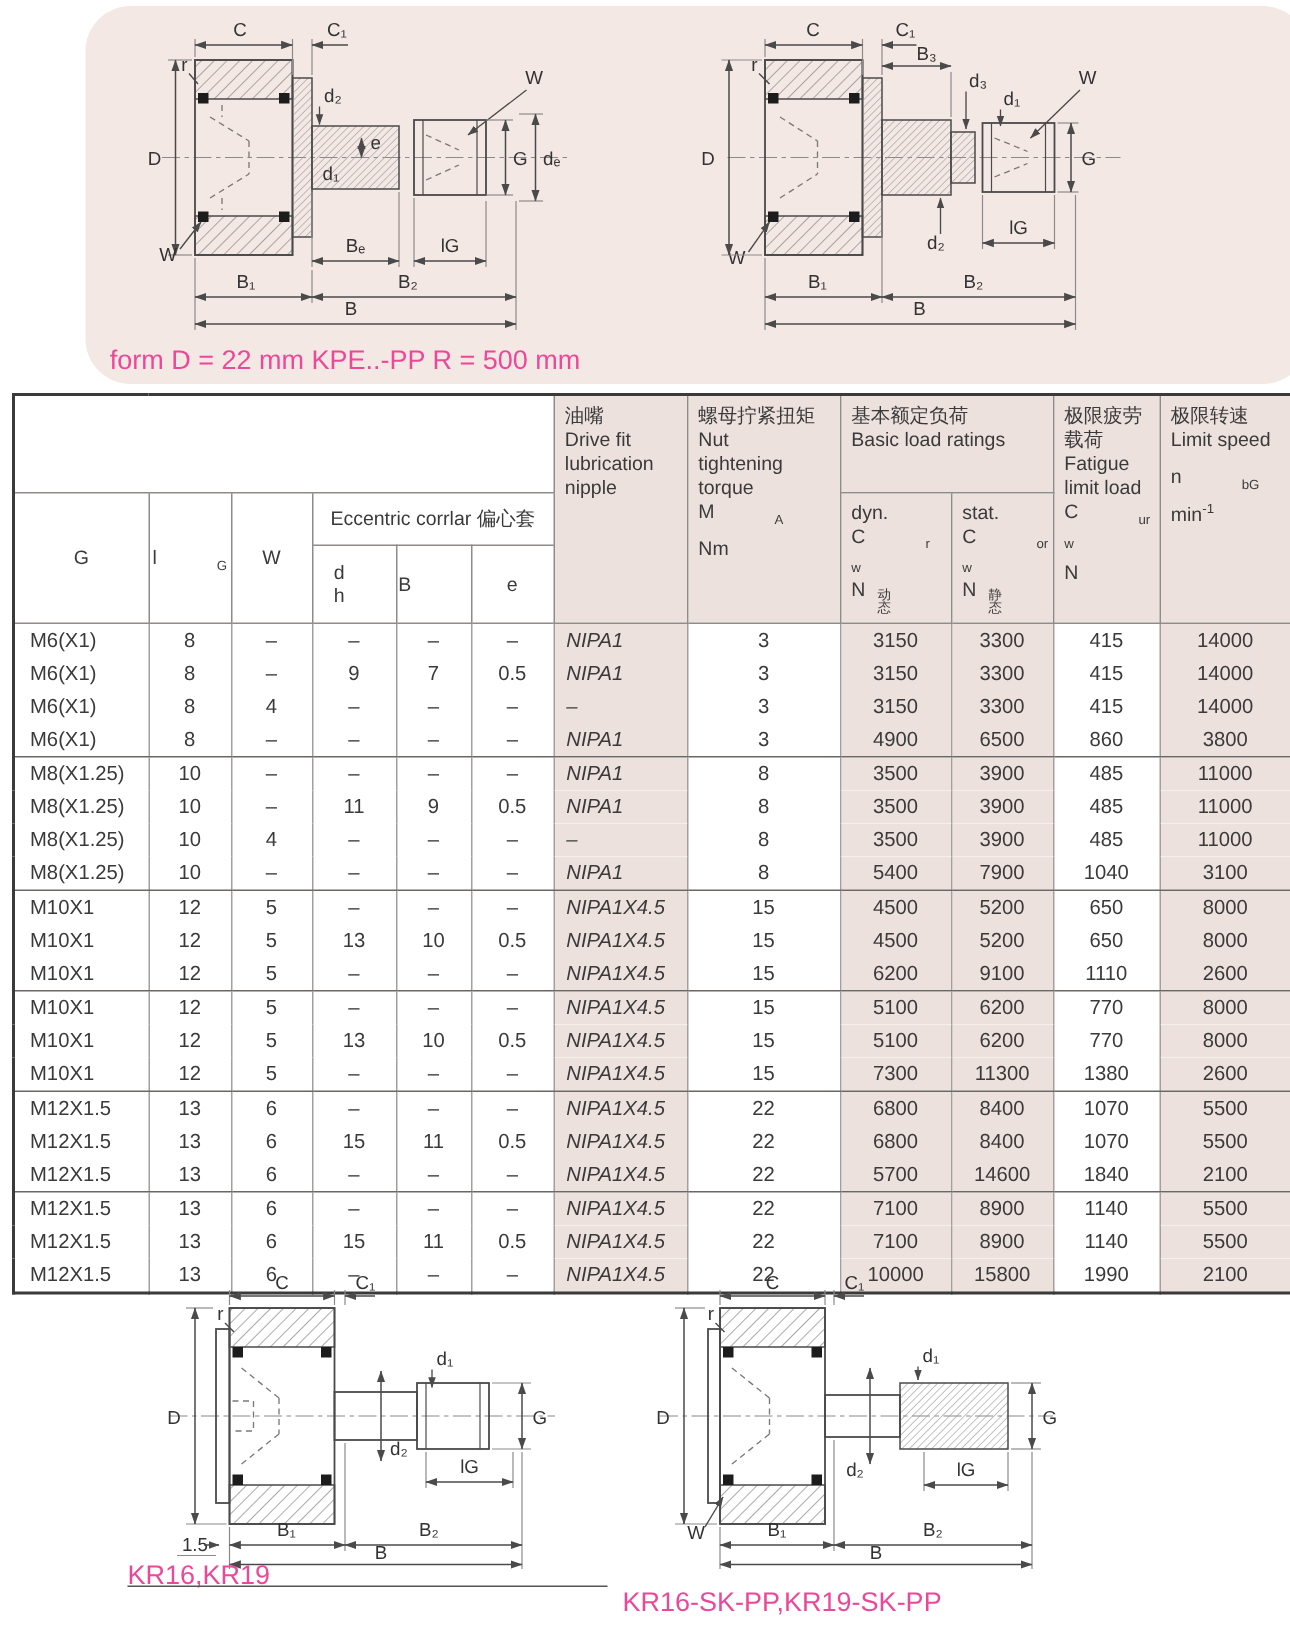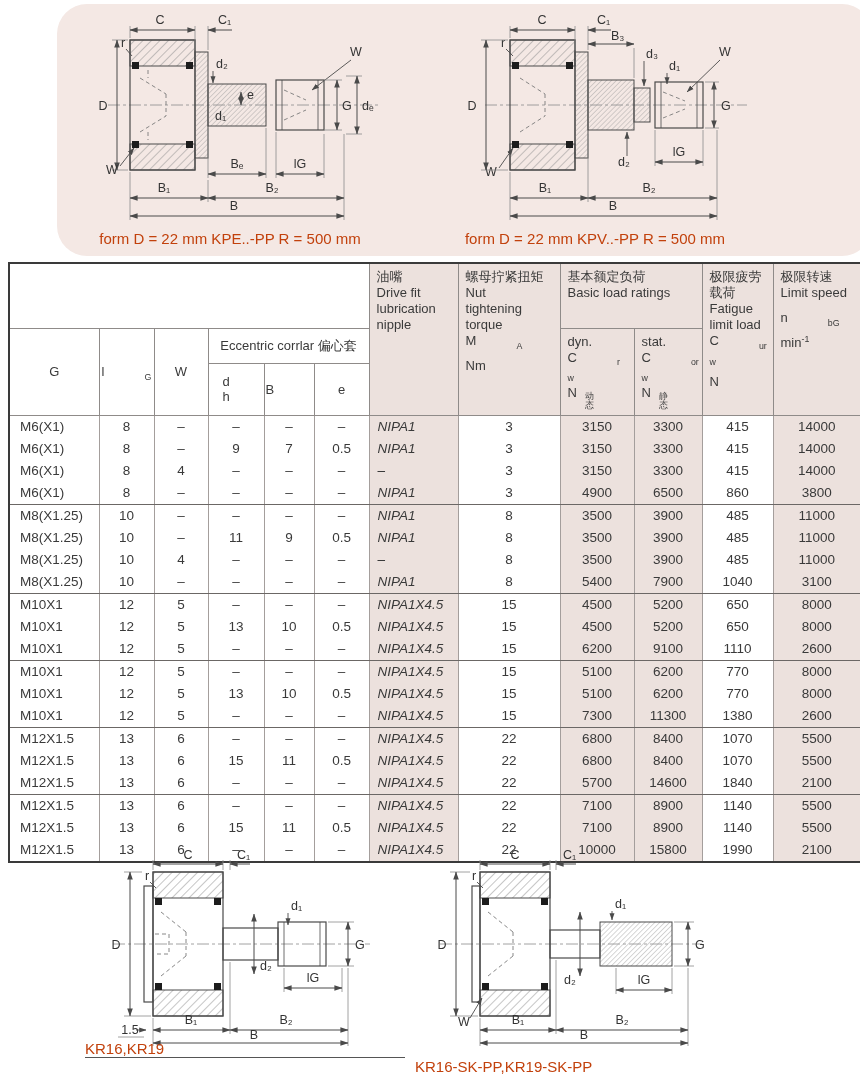--- a/index.html
+++ b/index.html
@@ -14,21 +14,21 @@
   .cl{stroke:#8a8a8a;stroke-width:0.8;stroke-dasharray:12 3 3 3;}
   .dash{stroke:#7a7a7a;stroke-width:0.9;fill:none;stroke-dasharray:4 3;}
   .seal{fill:#1c1c1c;stroke:none;}
   .ext{stroke:#8a8a8a;stroke-width:0.8;}
   .dim{stroke:#4a4a4a;stroke-width:1;marker-start:url(#arr);marker-end:url(#arr);}
   .dimS{stroke:#4a4a4a;stroke-width:1;marker-start:url(#arr);}
   .lde{stroke:#4a4a4a;stroke-width:0.9;marker-end:url(#arr);}
   .ld{stroke:#4a4a4a;stroke-width:0.9;}
   text.dm{font-size:12.5px;fill:#333;text-anchor:middle;font-family:"Liberation Sans","DejaVu Sans",sans-serif;}
   text.dmL{text-anchor:start;}
-  .caption{position:absolute;font-size:15px;color:#c2410c;}
+  .caption{position:absolute;font-size:18px;color:#ec4899;}
   .cap-center{text-align:center;}
   
   .tbl-wrap{position:absolute;left:8px;top:262px;}
   table.data{border-collapse:collapse;table-layout:fixed;width:852px;border:2px solid #3a3a3a;font-size:13.5px;}
   table.data td{overflow:hidden;}
   thead td{border:1px solid #8f8b89;vertical-align:middle;font-size:13px;}
   thead td.vtop{vertical-align:top;padding:5px 7px;line-height:16px;}
   thead td.ctr{text-align:center;}
   thead td.blank{background:#fff;}
   .pink{background:#ece1dd;}
@@ -199,21 +199,20 @@
         <line class="ext" x1="163" y1="130" x2="163" y2="198"></line>
         <line class="ext" x1="292" y1="126" x2="292" y2="216"></line>
       <line class="dim" x1="85" y1="194" x2="163" y2="194"></line>
       <text class="dm" x="120" y="188">B₁</text>
       <line class="dim" x1="163" y1="194" x2="292" y2="194"></line>
       <text class="dm" x="224" y="188">B₂</text>
       <line class="dim" x1="85" y1="212" x2="292" y2="212"></line>
       <text class="dm" x="188" y="206">B</text>
     </g>
   </svg>
-  <div class="caption cap-center" style="left:425px;top:230px;width:340px">form D = 22 mm  KPV..-PP  R = 500 mm</div>
 
   <div class="tbl-wrap">
     <table class="data">
       <colgroup>
         <col style="width:90px">
           <col style="width:55px">
           <col style="width:54px">
         <col style="width:56px">
           <col style="width:50px">
           <col style="width:55px">

